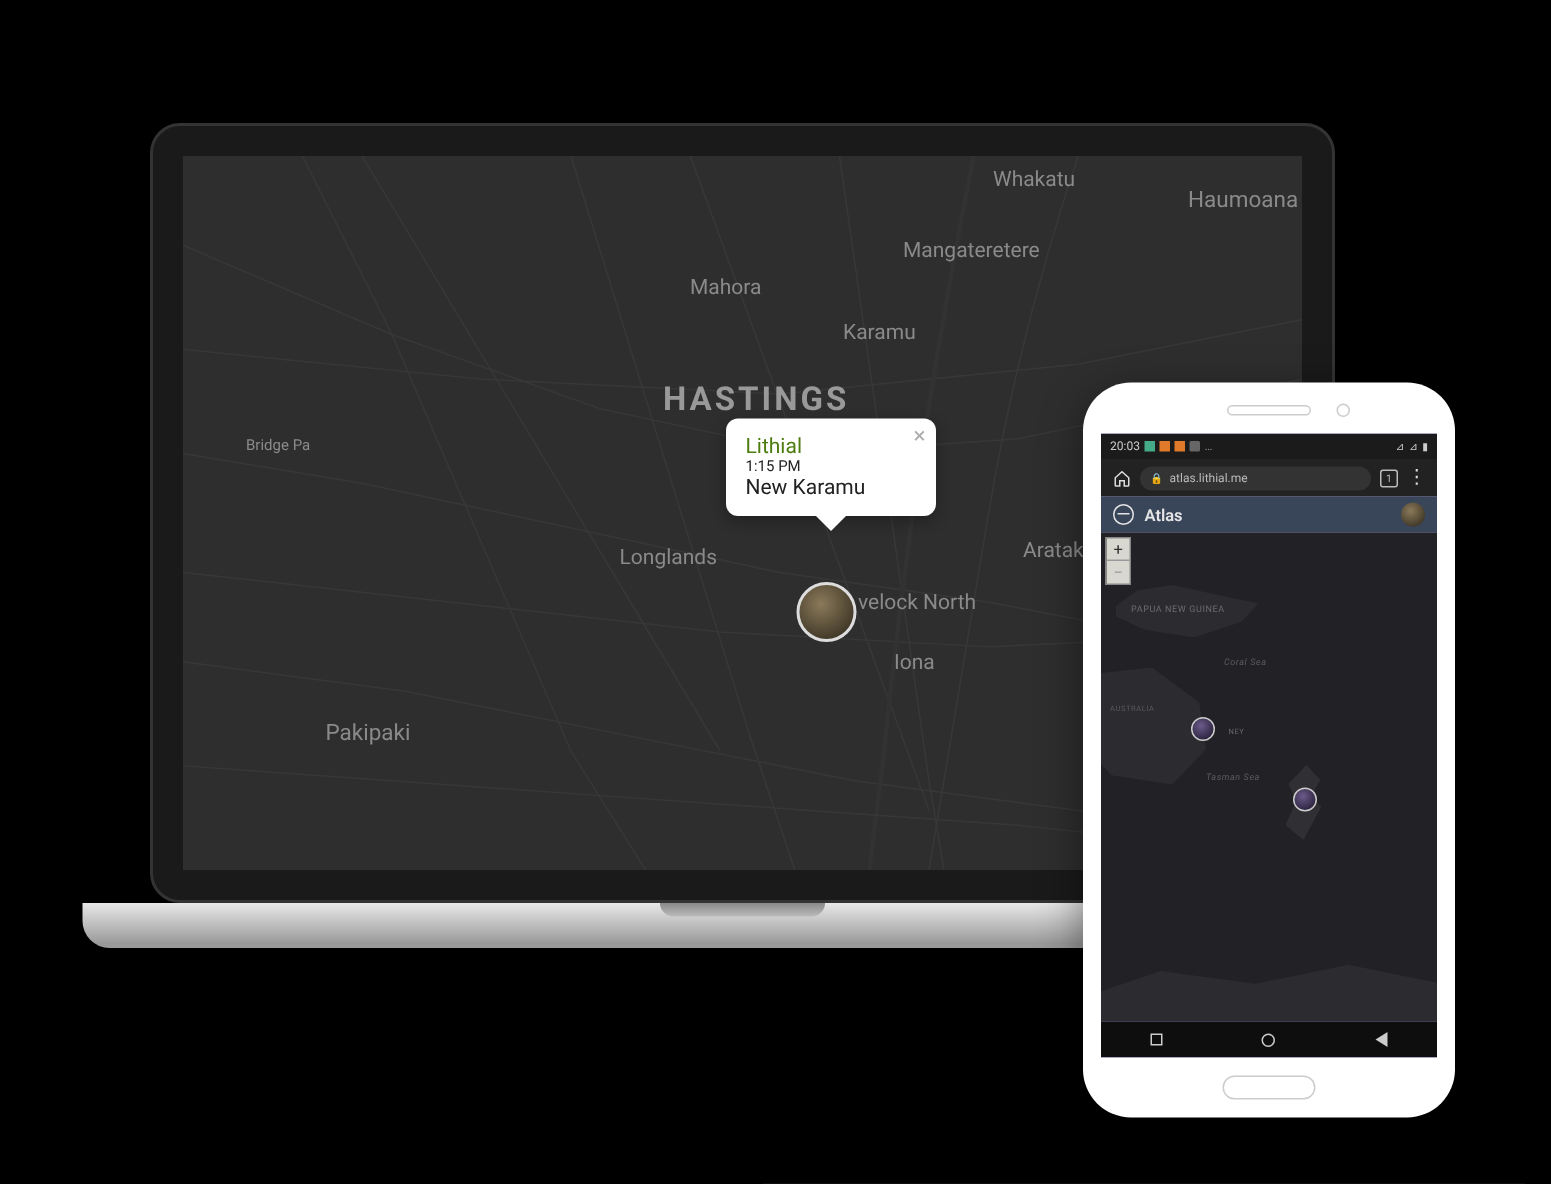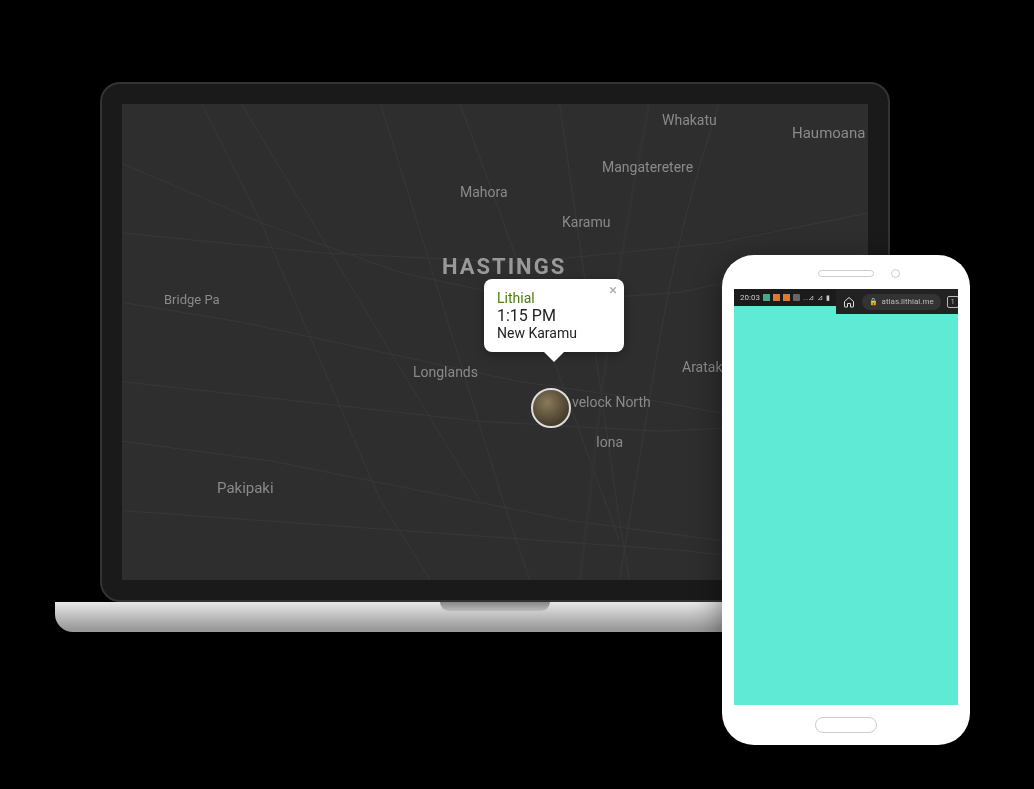--- a/index.html
+++ b/index.html
@@ -79,21 +79,21 @@
     .map-label {
       position: absolute;
       color: #8a8a8a;
       font-size: 14px;
     }
     .lbl-whakatu { left: 540px; top: 8px; }
     .lbl-haumoana { left: 670px; top: 20px; font-size: 15px; }
     .lbl-mangateretere { left: 480px; top: 55px; }
     .lbl-mahora { left: 338px; top: 80px; }
     .lbl-karamu { left: 440px; top: 110px; }
-    .lbl-bridgepa { left: 42px; top: 188px; font-size: 13px; }
+    .lbl-bridgepa { left: 42px; top: 188px; font-size: 10px; }
     .lbl-longlands { left: 291px; top: 260px; }
     .lbl-araki { left: 560px; top: 255px; }
     .lbl-havelock { left: 450px; top: 290px; }
     .lbl-iona { left: 474px; top: 330px; }
     .lbl-pakipaki { left: 95px; top: 375px; font-size: 15px; text-align: right; }
 
     
     .avatar-laptop {
       position: absolute;
       left: 409px;
@@ -129,21 +129,21 @@
     .popup-close {
       position: absolute;
       right: 7px;
       top: 4px;
       color: #aaa;
       font-size: 15px;
       cursor: pointer;
       line-height: 1;
     }
     .popup-name { font-size: 14px; color: #4d7c0f; }
-    .popup-time { font-size: 16px; color: #222; }
+    .popup-time { font-size: 10px; color: #222; }
     .popup-loc  { font-size: 14px; color: #222; }
 
     
     .phone {
       position: absolute;
       left: 722px;
       top: 255px;
       width: 248px;
       height: 490px;
       background: #fff;
@@ -176,24 +176,24 @@
       transform: translateX(-50%);
       width: 62px;
       height: 16px;
       border: 1.5px solid #ccc;
       border-radius: 12px;
     }
     .phone-screen {
       position: absolute;
       left: 12px; right: 12px;
       top: 34px; bottom: 40px;
-      background: #5eead4;
+      background: #c4b5fd;
       overflow: hidden;
       display: flex;
-      flex-direction: row;
+      flex-direction: column;
     }
 
     
     .statusbar {
       height: 17px;
       background: #1b1b1b;
       display: flex;
       align-items: center;
       justify-content: space-between;
       padding: 0 6px;
@@ -429,20 +429,25 @@
       <div class="url-pill">
         <span class="lock-ico">🔒</span>
         <span>atlas.lithial.me</span>
       </div>
       <div class="tabs-ico">
         <span>1</span>
       </div>
       <div class="menu-ico">⋮</div>
     </div>
 
+    <div class="app-header">
+      <div class="app-globe"></div>
+      <span>Atlas</span>
+      <div class="app-avatar"></div>
+    </div>
 
     <div class="phone-map">
       <div class="phone-landmass lm-png"></div>
       <div class="phone-landmass lm-aus"></div>
       <div class="phone-landmass lm-nz"></div>
       <div class="phone-landmass lm-bottom"></div>
 
       <div class="zoom-ctrl">
         <div class="zoom-btn">+</div>
         <div class="zoom-btn">−</div>

